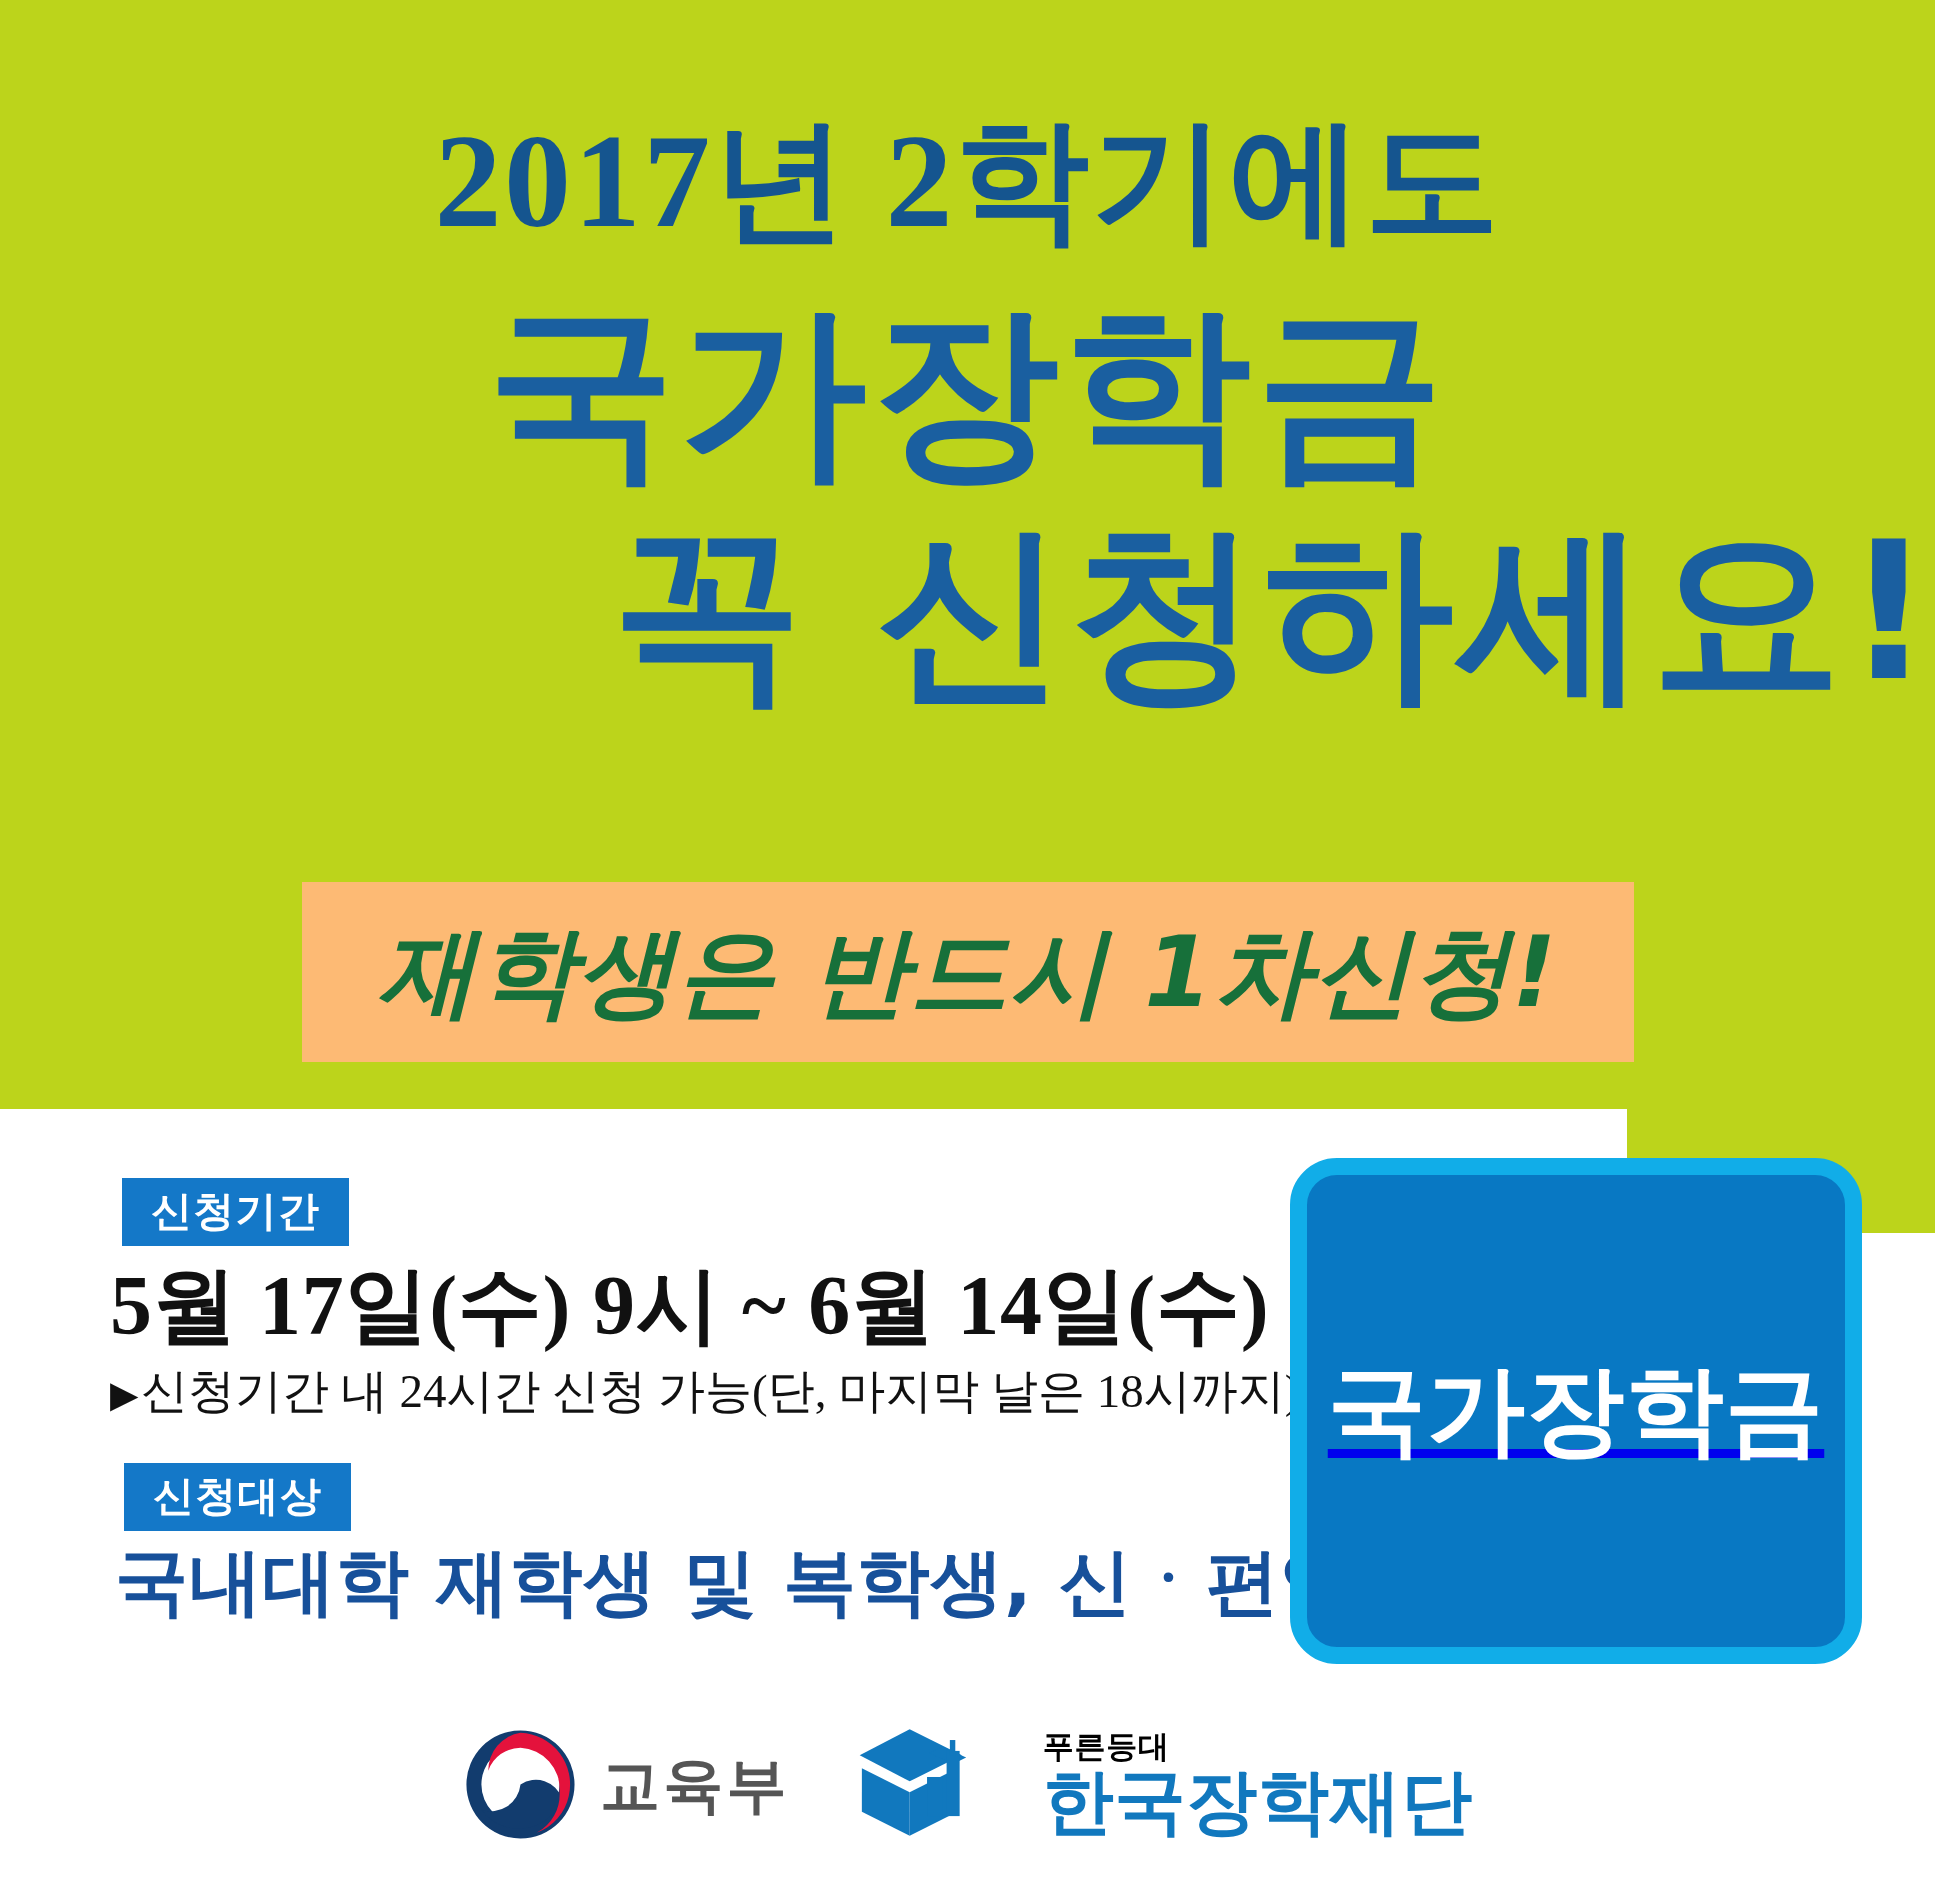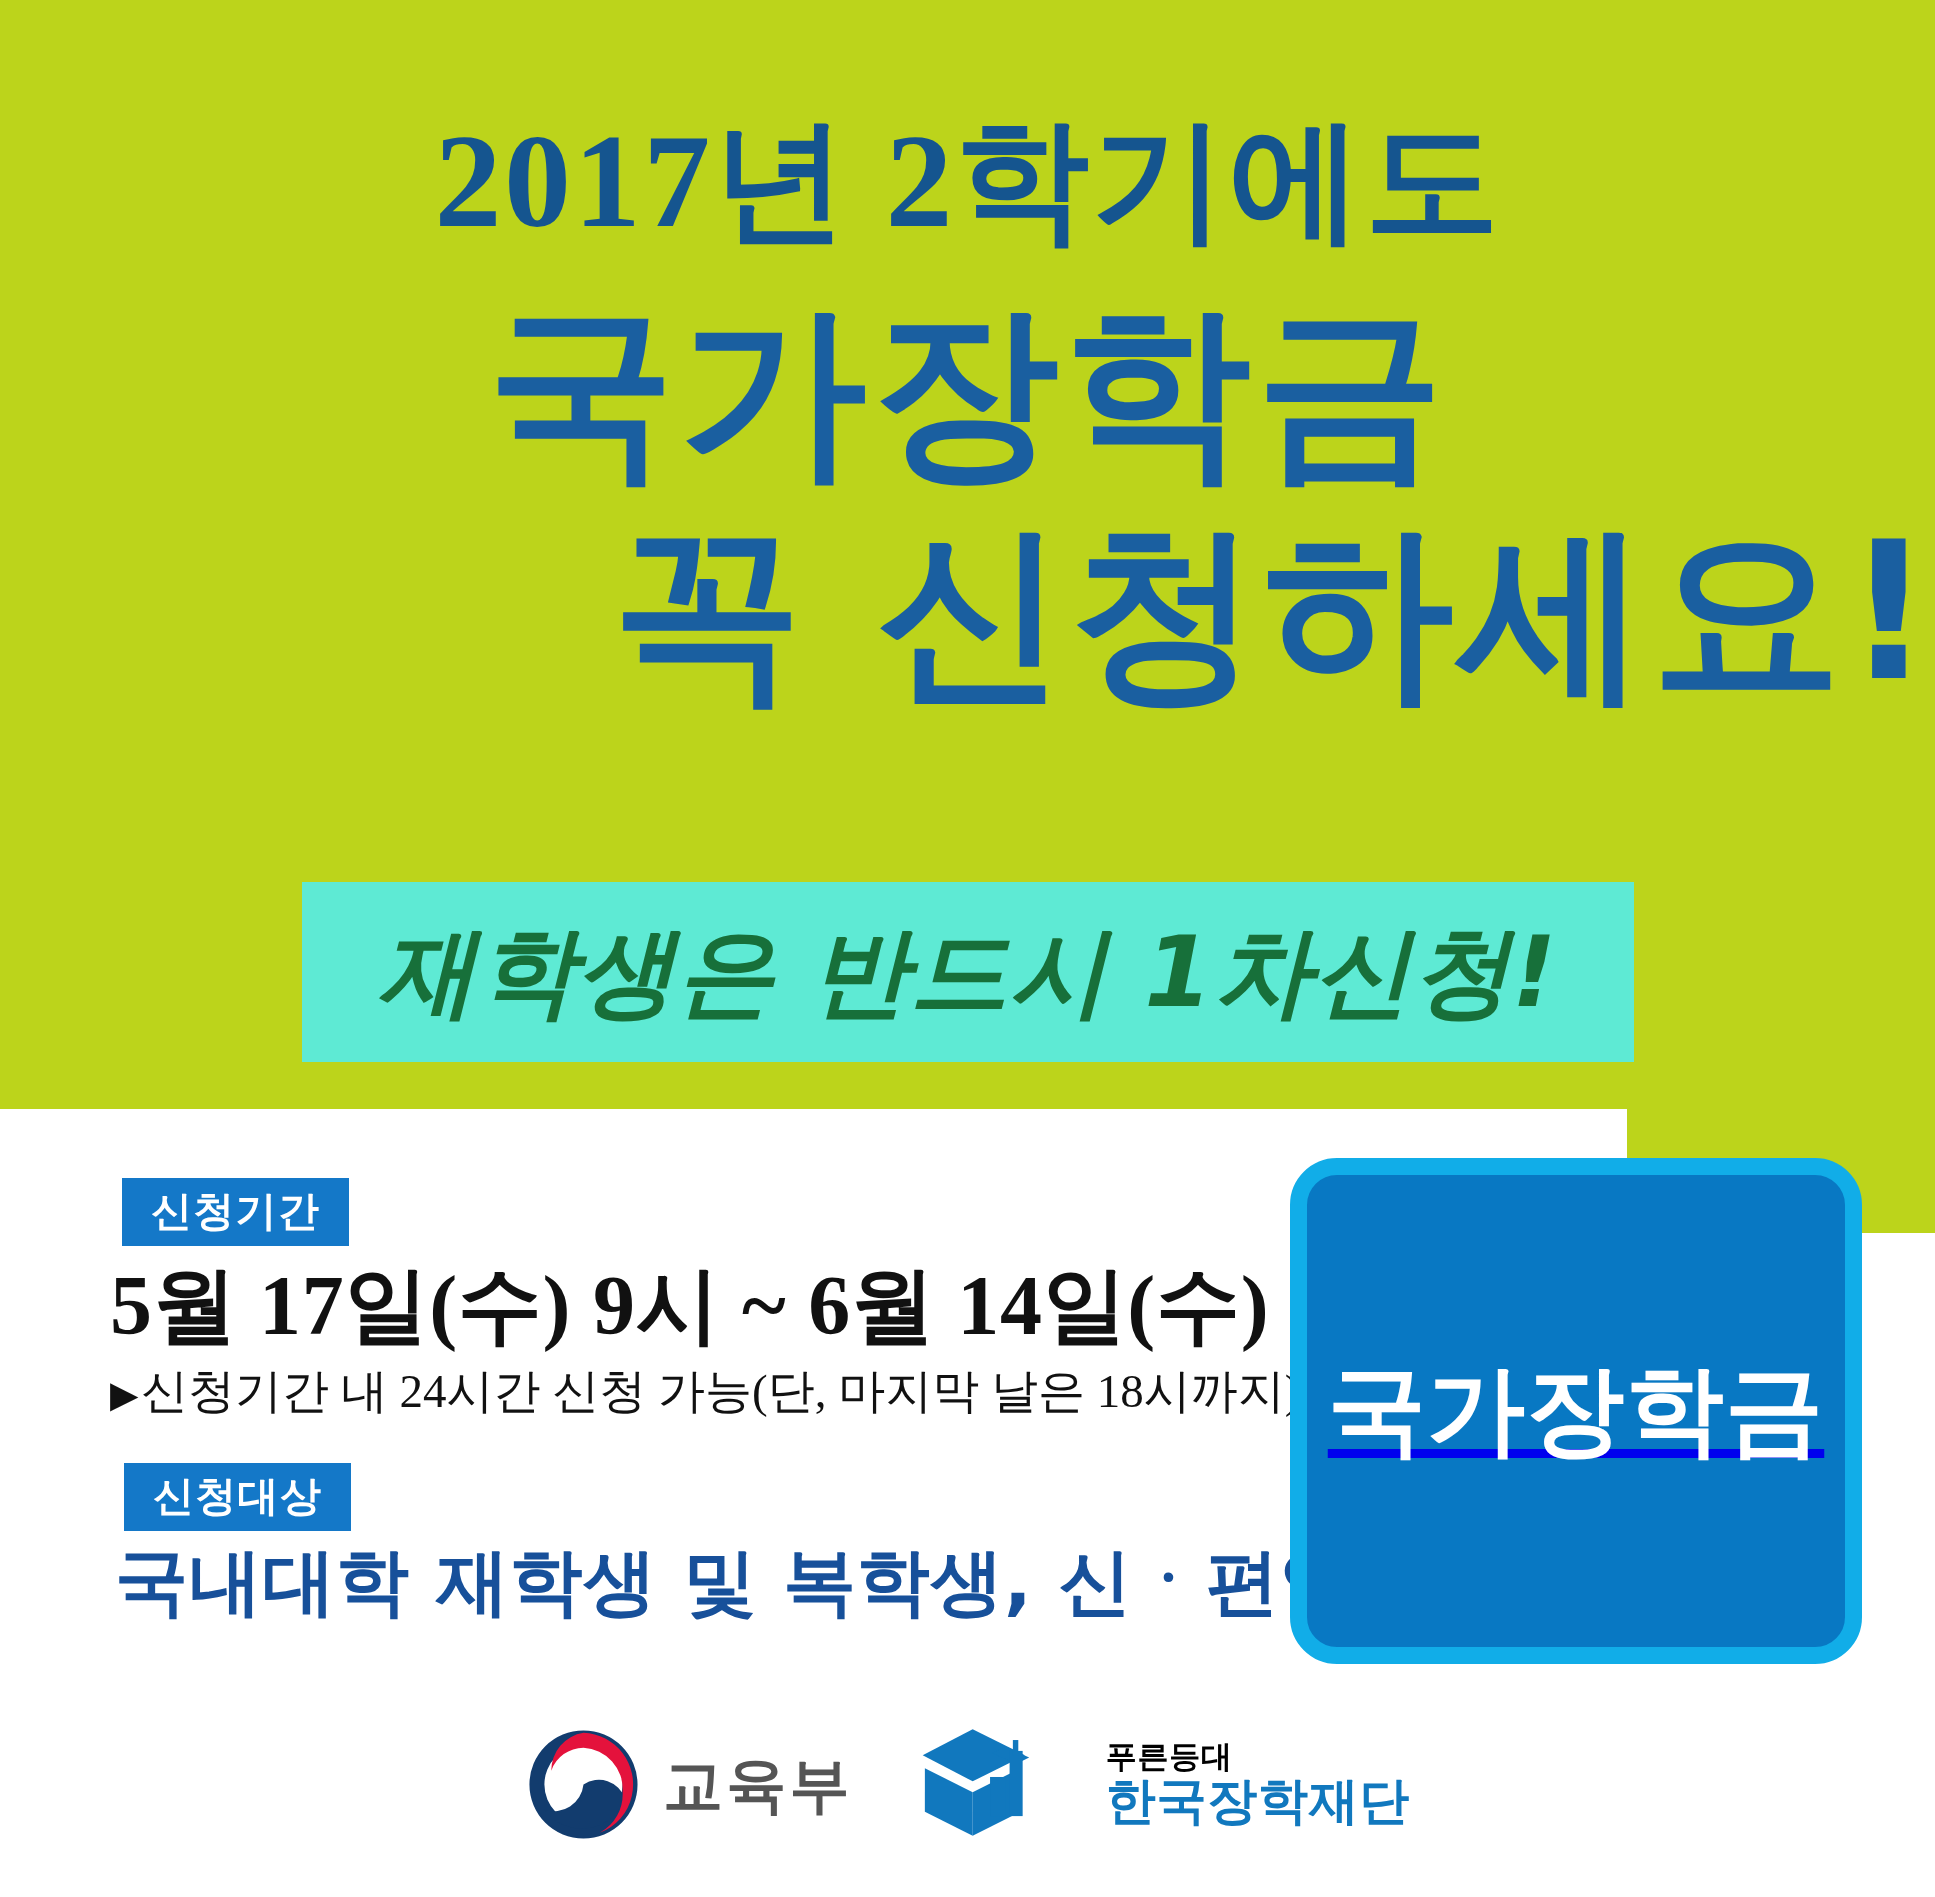--- a/index.html
+++ b/index.html
@@ -71,21 +71,21 @@
     color: #1a5fa0;
     white-space: nowrap;
   }
 
   
   #highlight-box {
     position: absolute;
     left: 302px; top: 882px;
     width: 1332px;
     height: 180px;
-    background: #5eead4;
+    background: #fdba74;
     display: flex;
     align-items: center;
     justify-content: center;
   }
   #highlight-text {
     font-family: "DejaVu Sans", "Liberation Sans", sans-serif;
     font-weight: 700;
     font-style: italic;
     font-size: 98px;
     line-height: 1;
@@ -241,21 +241,21 @@
     font-weight: 700;
     font-size: 31px;
     line-height: 1;
     letter-spacing: 0.7px;
     color: #000000;
     white-space: nowrap;
   }
   #kosaf-name {
     font-family: "DejaVu Sans", "Liberation Sans", sans-serif;
     font-weight: 700;
-    font-size: 50px;
+    font-size: 71px;
     line-height: 1;
     letter-spacing: 0.7px;
     color: #1178be;
     white-space: nowrap;
   }
 </style>
 </head>
 <body>
 
 <div id="banner">

